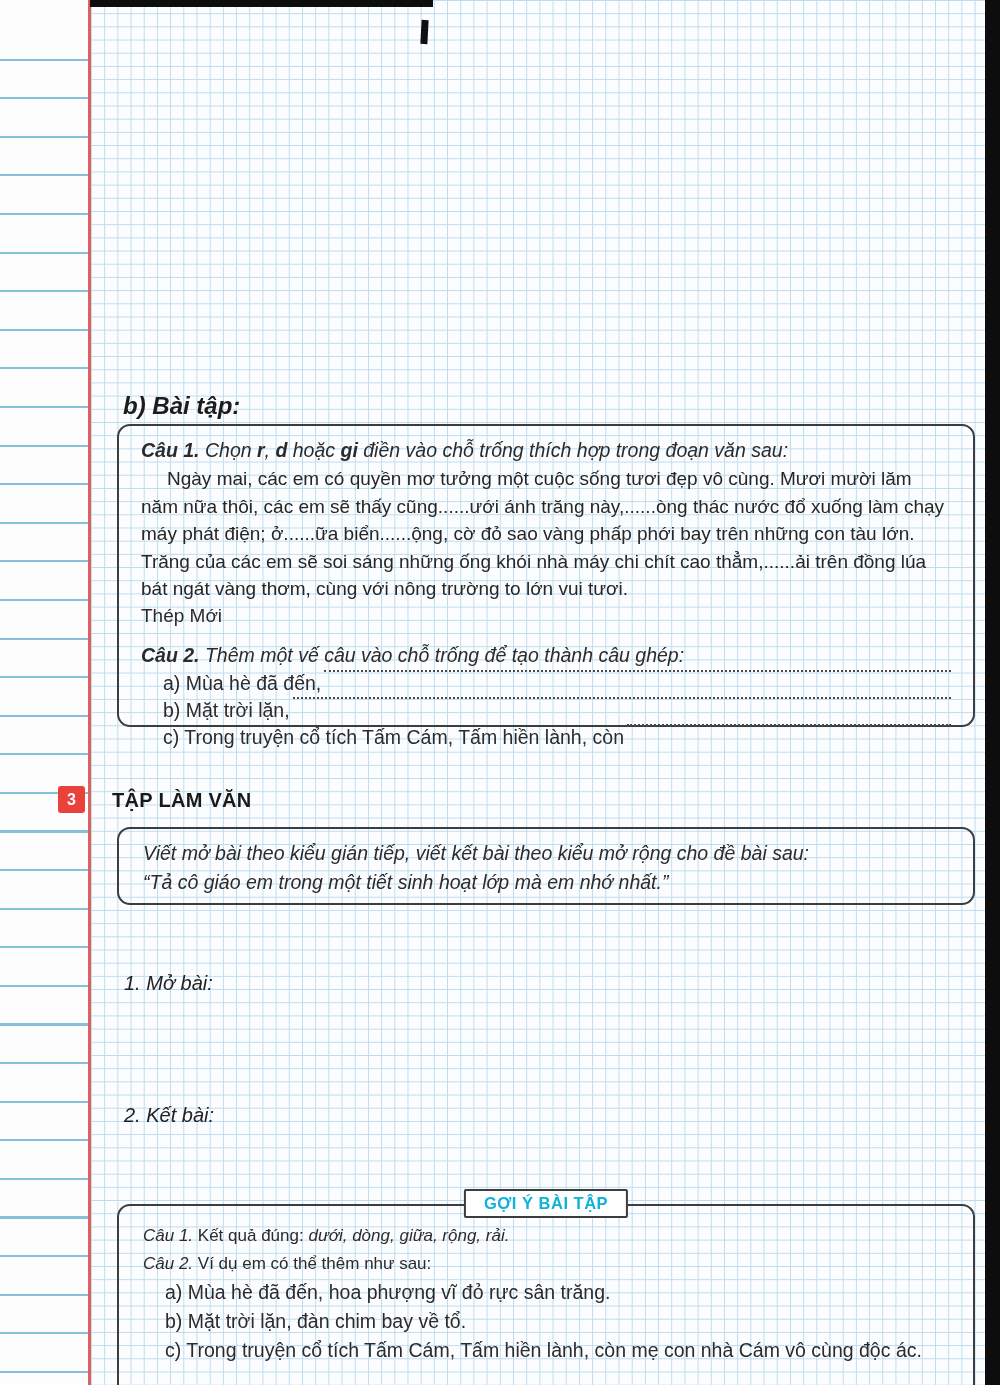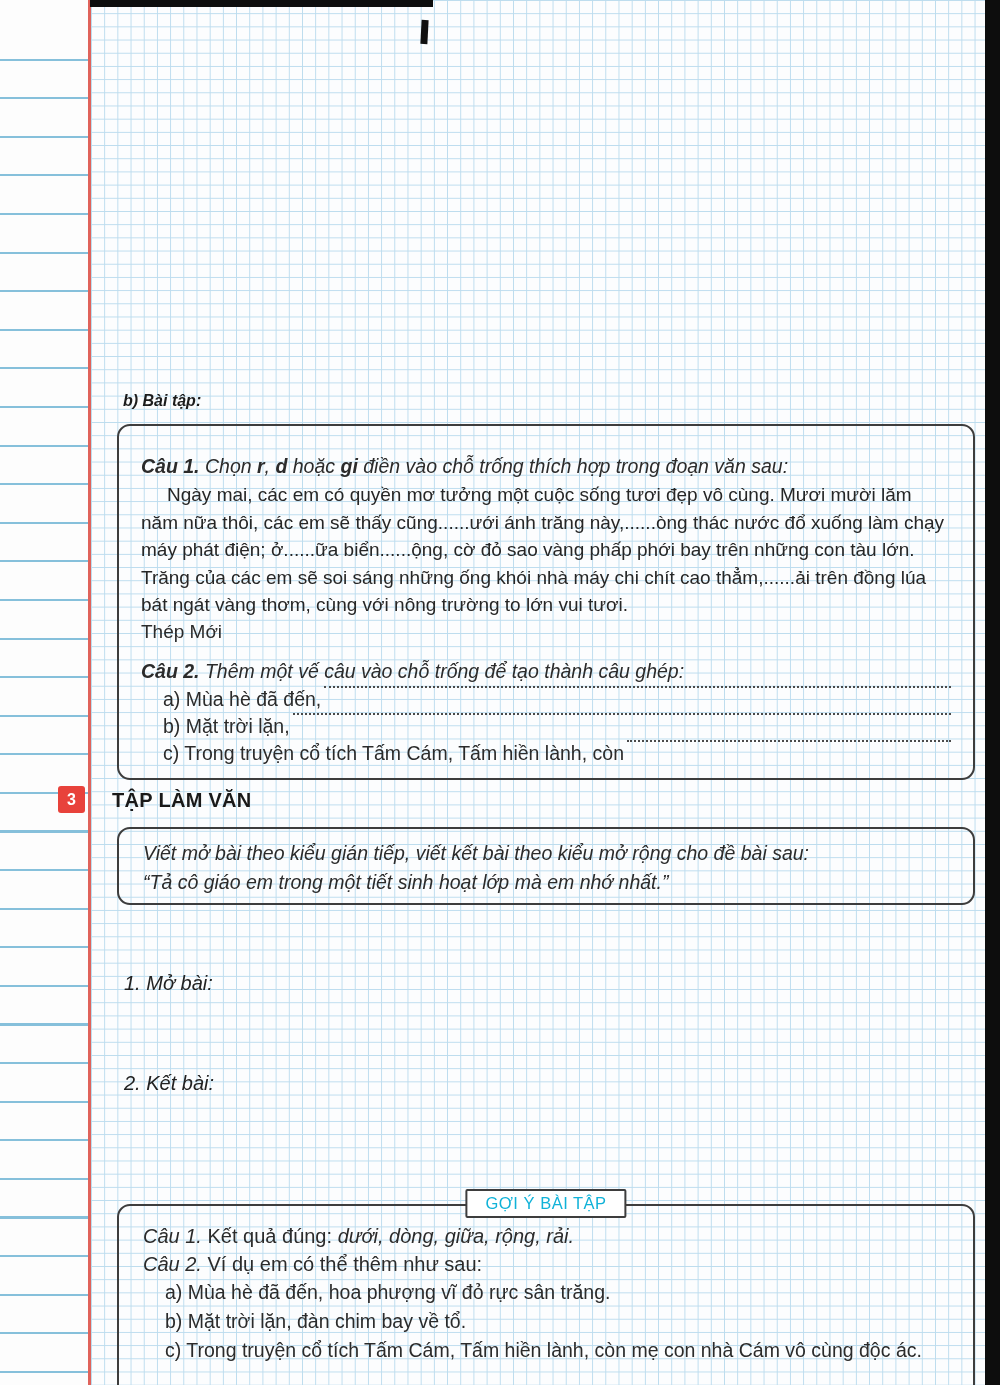--- a/index.html
+++ b/index.html
@@ -38,28 +38,28 @@
   
   .scan-right { position:absolute; right:0; top:0; width:15px; height:100%; background:#0d0d0d; }
   .scan-top   { position:absolute; left:90px; top:0; width:343px; height:7px; background:#0d0d0d; }
   .scan-tick  { position:absolute; left:421px; top:20px; width:7px; height:24px; background:#101010; transform:rotate(3deg); }
 
   .it { font-style:italic; }
   b, .bold { font-weight:bold; }
 
   .heading-b {
     position:absolute; left:123px; top:392px;
-    font-size:16px; font-weight:bold; font-style:italic; color:#1c1c1c;text-align:center;
+    font-size:24px; font-weight:bold; font-style:italic; color:#1c1c1c;text-align:center;
   }
 
   .box {
     position:absolute; left:117px; width:858px;
     border:2.5px solid #3d3d3d; border-radius:13px;
   }
-  .box1 { top:424px; height:356px; padding:26px 20px 6px 22px; }
+  .box1 { top:424px; height:303px; padding:10px 20px 6px 22px; }
   .box2 { top:827px; height:78px;  padding:10px 18px 16px 24px; }
   .box3 { top:1204px; height:230px; padding:16px 20px 0 24px; }
 
   .line   { font-size:19.5px; line-height:29px; }
   .paragraph {
     font-size:19px; line-height:27.5px; text-indent:26px; color:#262626;
   }
   .attribution {
     font-size:19px; line-height:26px; text-align:left; padding-right:6px;
   }
@@ -82,29 +82,29 @@
     position:absolute; left:112px; top:789px;
     font-size:20px; font-weight:bold; letter-spacing:.3px; color:#191919;
   }
   .prompt-line { font-size:19.5px; line-height:29px; font-style:italic; }
 
   .free-label {
     position:absolute; left:124px;
     font-size:20px; font-style:italic; color:#222;margin-top:28px;
   }
   .mo-bai  { top:944px; }
-  .ket-bai { top:1044px; }
+  .ket-bai { top:1076px; }
 
   .hint-title {
     position:absolute; top:-17px; left:50%; transform:translateX(-50%);
     background:#ffffff; border:2.5px solid #3d3d3d; border-radius:2px;
-    padding:3px 18px; font-size:16.5px; font-weight:normal;
+    padding:3px 18px; font-size:16.5px; font-weight:bold;
     color:#10b2d8; letter-spacing:.5px; white-space:nowrap;
   }
-  .hint-line { font-size:20px; line-height:28px; }
+  .hint-line { font-size:17px; line-height:28px; }
   .hint-item { font-size:19.5px; line-height:29px; padding-left:22px; }
   .hint-item.wrap2 {
     text-align:justify; padding-left:50px; text-indent:-28px; padding-right:2px;
   }
 </style>
 </head>
 <body>
 
 <div class="page">
 

